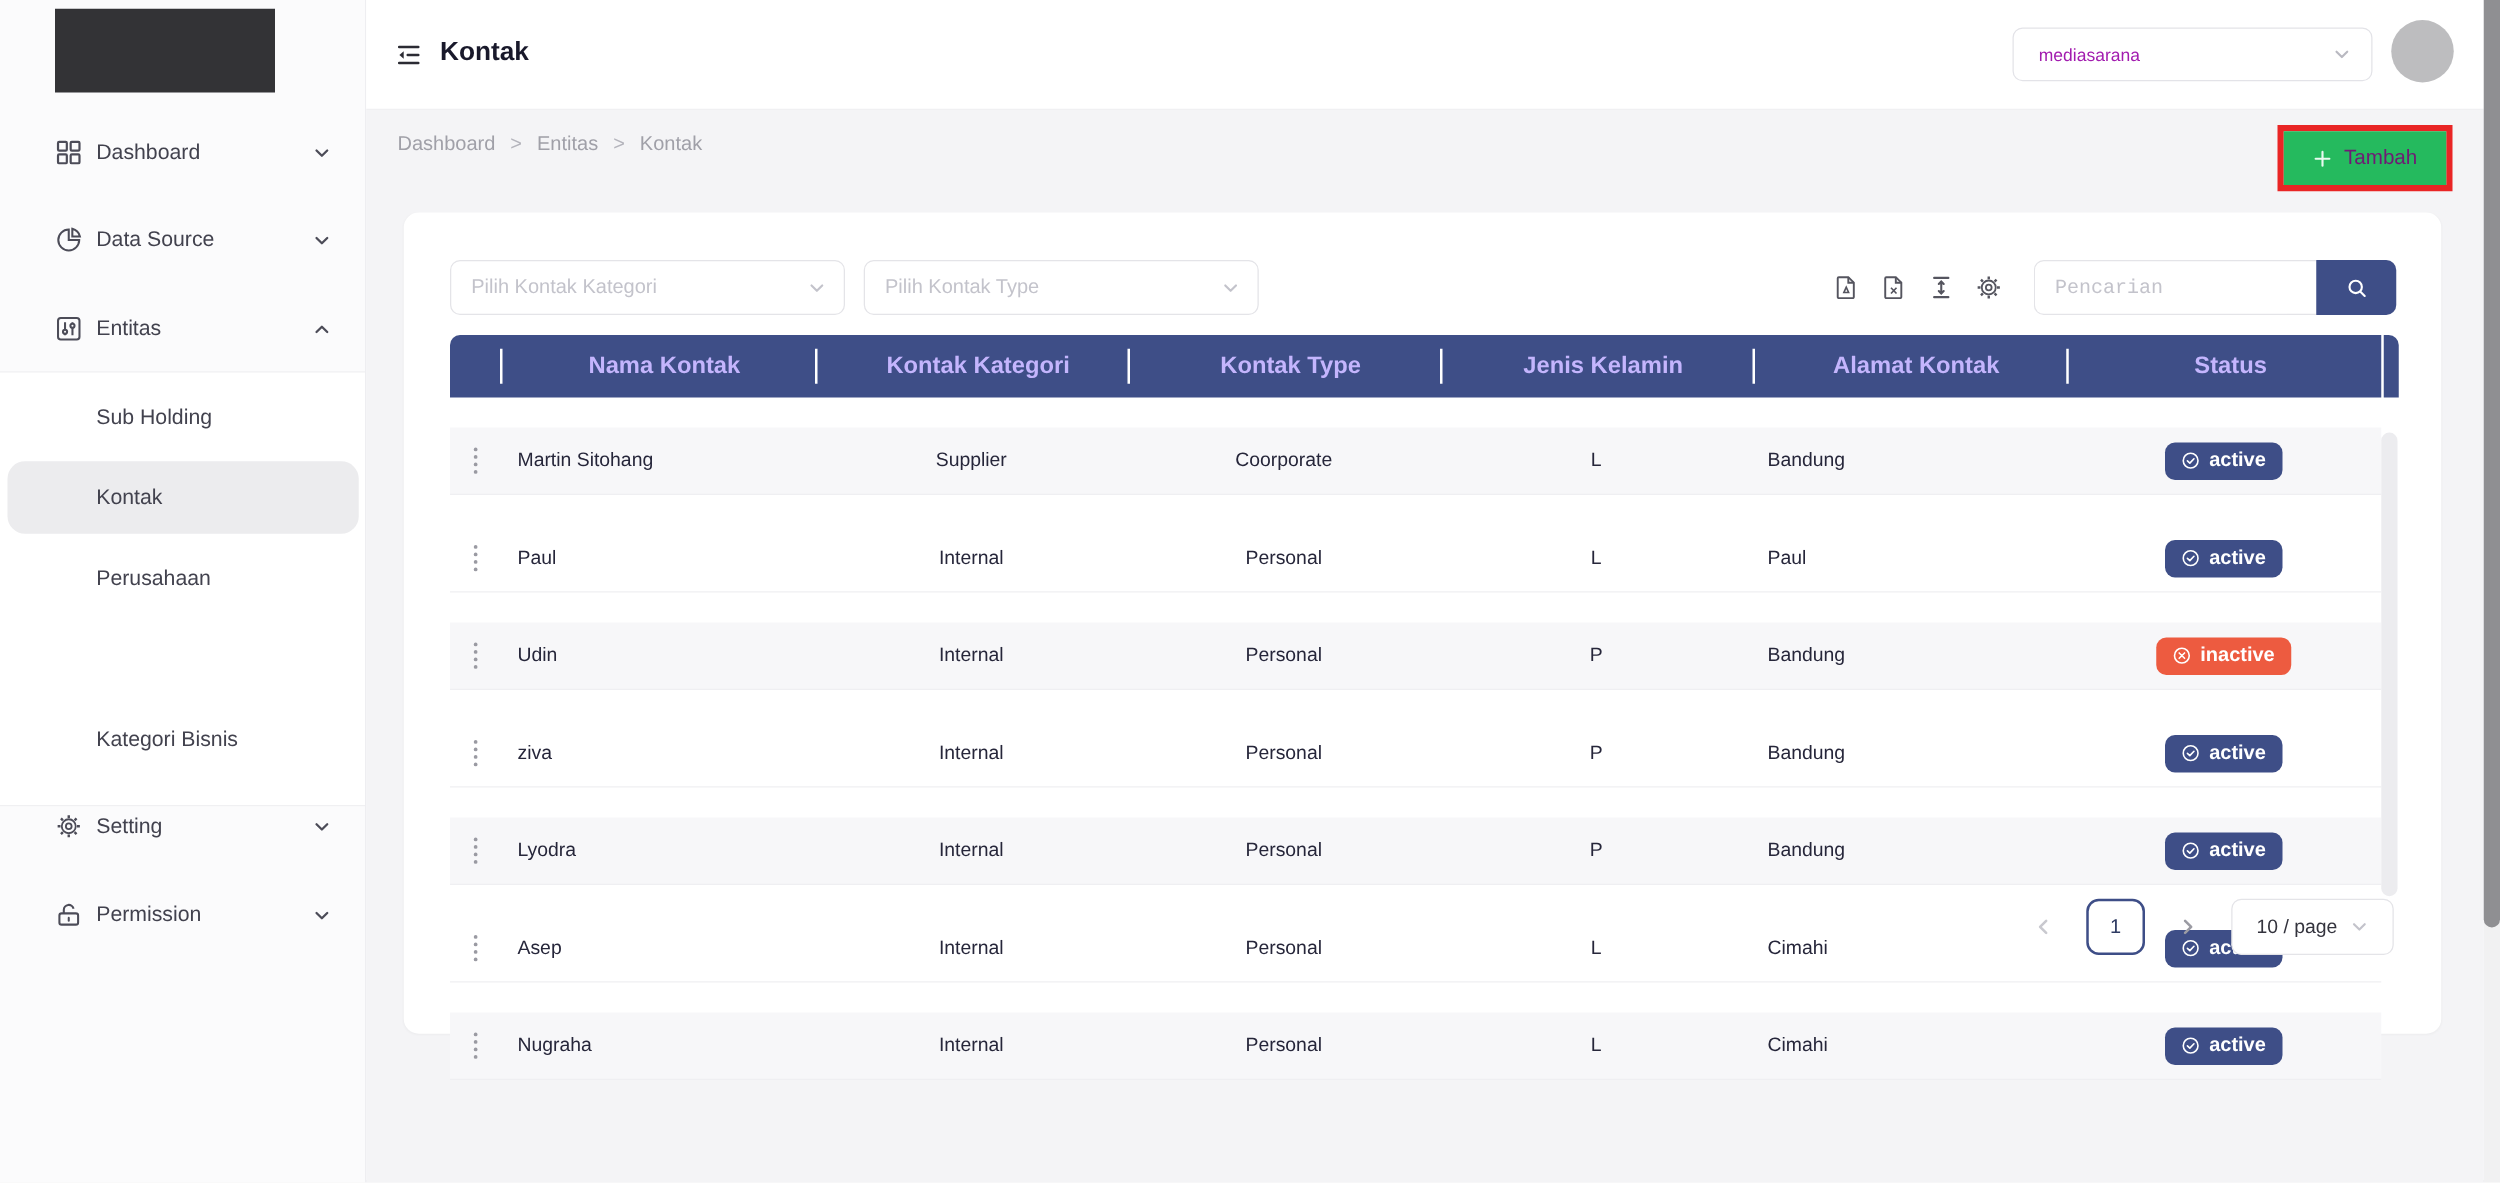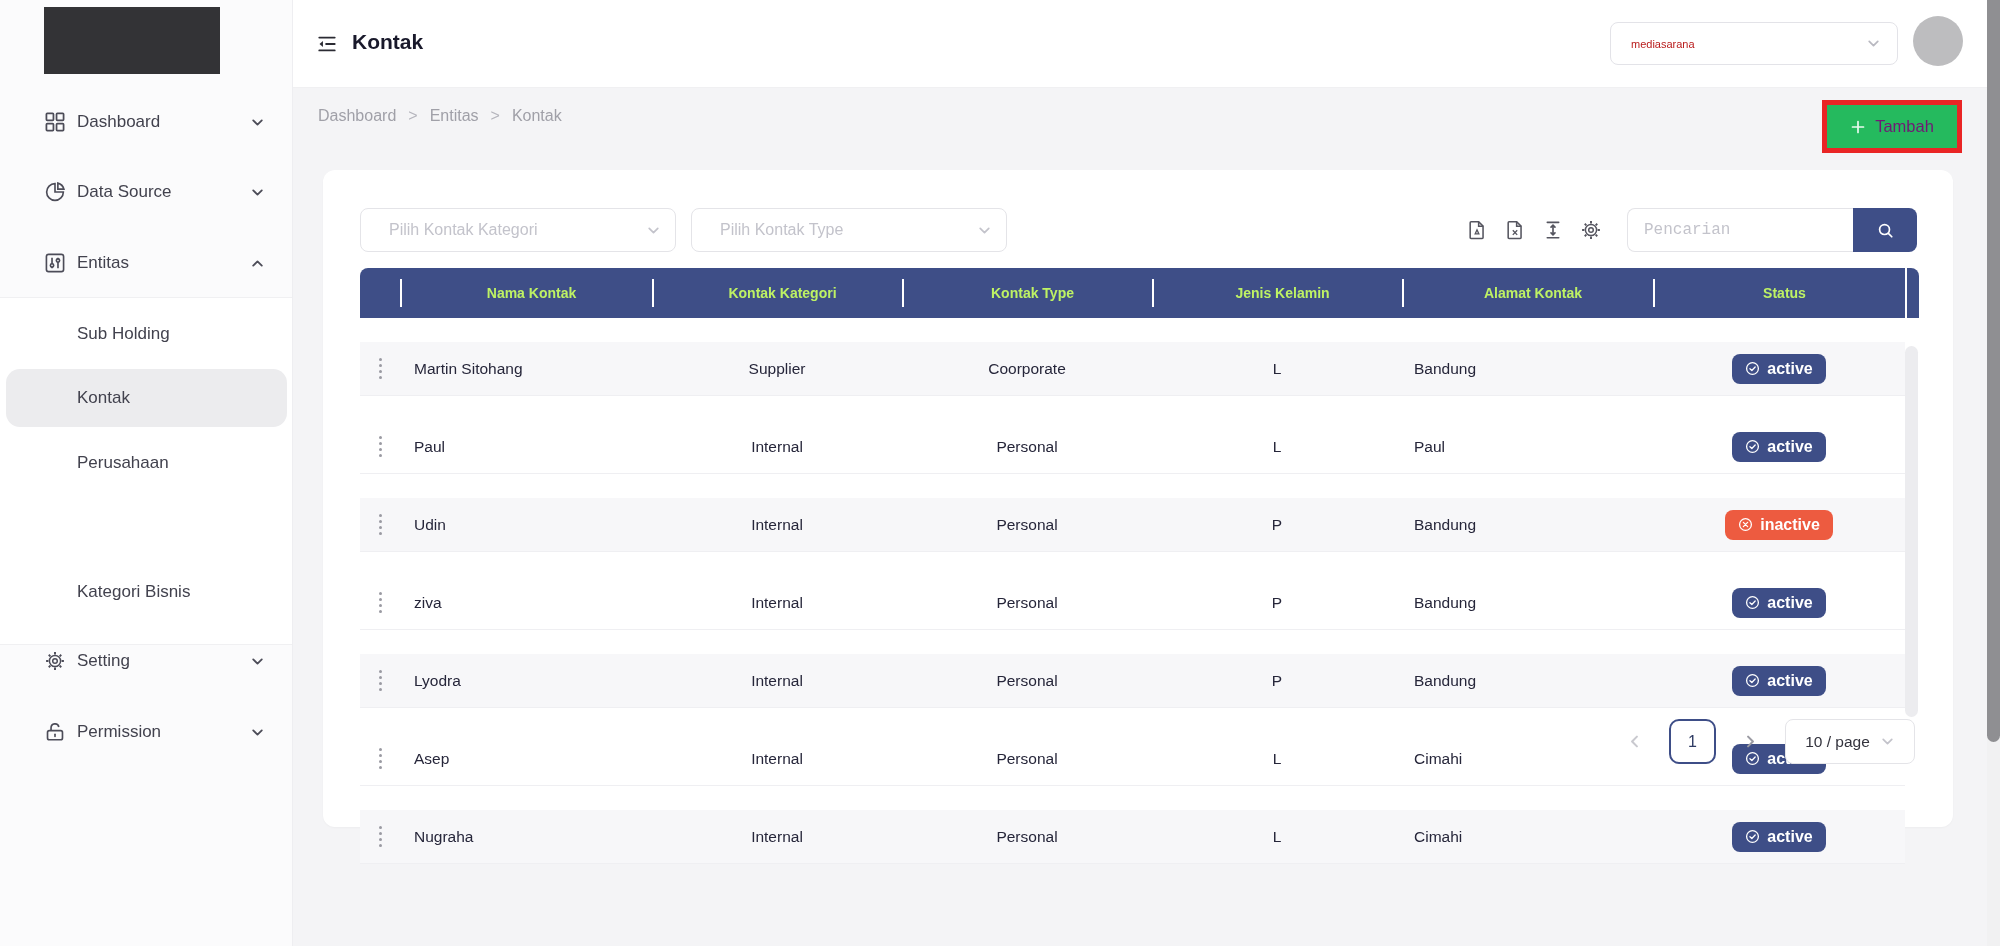--- a/index.html
+++ b/index.html
@@ -24,21 +24,21 @@
   .submenu-item.active { background:#ececee; height:58px; }
 
   
   .topbar { position:absolute; left:293px; top:0; width:1694px; height:88px; background:#fff;
     border-bottom:1px solid #f0f0f2; }
   .fold-icon { position:absolute; left:23px; top:33px; width:22px; height:22px; color:#2b2b33; cursor:pointer; display:flex; }
   .page-title { position:absolute; left:59px; top:30px; font-size:21px; font-weight:700; color:#19192b; }
   .ws-select { position:absolute; right:89px; top:22px; width:288px; height:43px; background:#fff;
     border:1px solid #e3e3e8; border-radius:8px; display:flex; align-items:center; justify-content:space-between;
     padding:0 16px 0 20px; cursor:pointer; }
-  .ws-select .ws-value { font-size:11px; color:#b91c1c; }
+  .ws-select .ws-value { font-size:14px; color:#a21caf; }
   .ws-select .sel-chevron { width:15px; height:15px; color:#b9b9c1; display:flex; }
   .avatar { position:absolute; right:24px; top:16px; width:50px; height:50px; border-radius:50%;
     background:#bdbdbf; cursor:pointer; }
 
   
   .content { position:absolute; left:293px; top:88px; width:1694px; height:858px; background:#f4f4f6; }
   .breadcrumb { position:absolute; left:25px; top:19px; display:flex; gap:12px; align-items:center;
     font-size:16px; color:#a0a0a8; }
   .crumb { cursor:pointer; }
   .crumb-sep { color:#b4b4bc; }
@@ -49,41 +49,41 @@
     justify-content:center; gap:9px; cursor:pointer; }
   .tambah-btn .plus-icon { width:16px; height:16px; color:#eafaf0; display:flex; }
   .tambah-btn .tambah-label { color:#701a75; font-size:16.5px; }
 
   .card { position:absolute; left:30px; top:82px; width:1630px; height:657px; background:#fff;
     border-radius:12px; box-shadow:0 1px 2px rgba(0,0,0,0.03); }
 
   
   .filters-row { position:absolute; left:37px; top:38px; width:1557px; height:44px; display:flex; align-items:center; }
   .f-select { width:316px; height:44px; border:1px solid #e4e4e8; border-radius:8px; background:#fff;
-    display:flex; align-items:center; justify-content:space-between; padding:0 14px 0 28px; cursor:pointer; }
+    display:flex; align-items:center; justify-content:space-between; padding:0 14px 0 16px; cursor:pointer; }
   .f-select + .f-select { margin-left:15px; }
   .f-select .ph { font-size:16px; color:#c3c3cb; }
   .sel-chevron { width:15px; height:15px; color:#c3c3cb; display:flex; }
   .tools { margin-left:auto; display:flex; align-items:center; }
   .tool-icon { width:22px; height:22px; color:#55555f; margin-left:16px; cursor:pointer; display:flex; }
   .search-group { display:flex; margin-left:25px; }
   .search-input { width:226px; height:44px; border:1px solid #e4e4e8; border-right:none;
     border-radius:8px 0 0 8px; padding:0 16px; font-size:16px; color:#6d28d9; outline:none;
     font-family:Liberation Mono, monospace; }
   .search-input::placeholder { color:#c3c3cb; }
   .search-btn { width:64px; height:44px; background:#3e4e87; border:none; border-radius:0 8px 8px 0;
     display:flex; align-items:center; justify-content:center; cursor:pointer; color:#fff; }
 
   
   .table { position:absolute; left:37px; top:98px; width:1559px; }
   .thead { display:flex; height:50px; }
   .thead-main { display:grid; grid-template-columns:40px 252px 250px 250px 250px 251px 252px;
     width:1545px; background:#3e4e87; border-radius:8px 0 0 0; }
   .th { position:relative; display:flex; align-items:center; justify-content:center;
-    color:#bef264; font-size:14px; font-weight:600;padding-left:11px; }
+    color:#c4b5fd; font-size:19px; font-weight:600;padding-left:11px; }
   .th:not(:first-child)::before { content:''; position:absolute; left:0; top:11px; bottom:11px;
     width:2px; background:#fff; }
   .thead-cap { width:12px; margin-left:2px; background:#3e4e87; border-radius:0 8px 0 0; }
   .tbody { position:relative; width:1559px; }
   .trow { display:grid; grid-template-columns:40px 252px 250px 250px 250px 251px 252px;
     width:1545px; height:54px; border-bottom:1px solid #efeff2;margin-top:24px; }
   .trow.stripe { background:#f7f7f9; }
   .td { display:flex; align-items:center; justify-content:center; font-size:15.5px; color:#26263a; }
   .td.name { justify-content:flex-start; padding-left:14px; }
   .td.address { justify-content:flex-start; padding-left:12px; }

